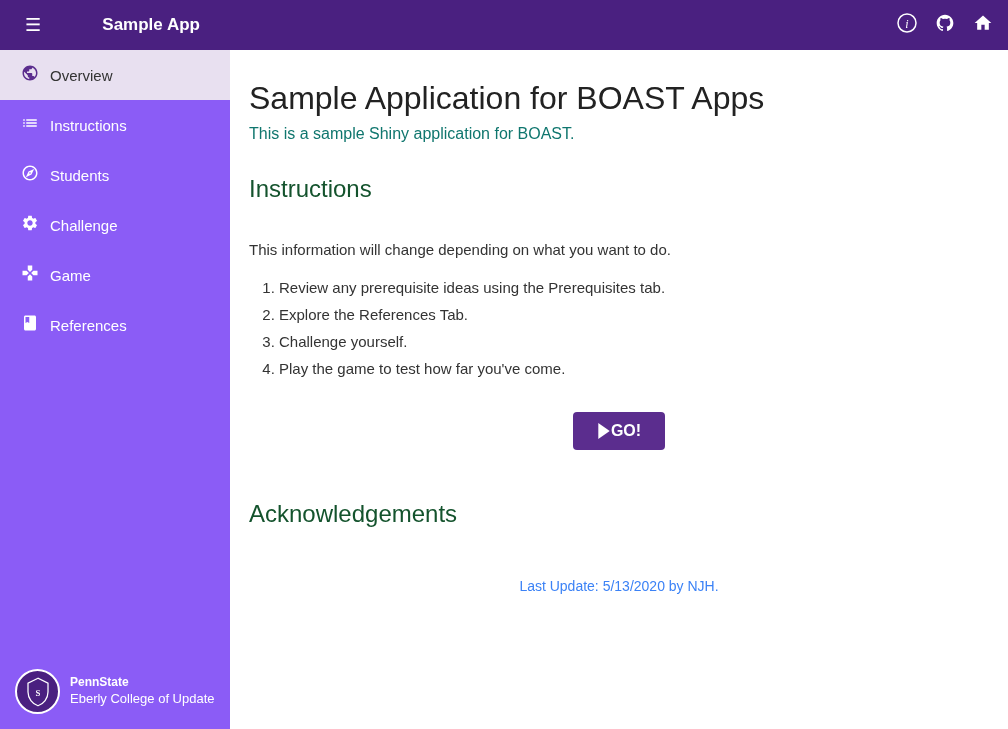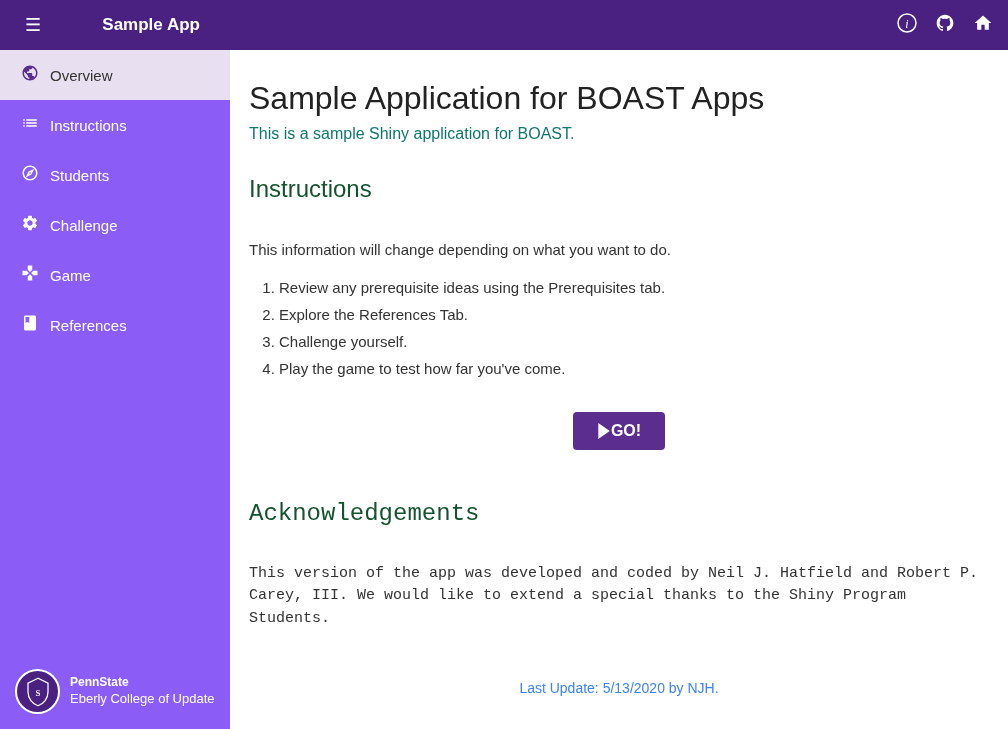--- a/index.html
+++ b/index.html
@@ -166,21 +166,20 @@
       align-items: center;
       gap: 0;
       margin: 10px auto 30px auto;
     }
     .go-button-wrap {
       display: flex;
       justify-content: center;
     }
     .ack-section {
       margin-top: 20px;
-      font-family: Liberation Mono, monospace;
     }
     .footer-update {
       text-align: center;
       color: #3b82f6;
       font-size: 14px;
       margin-top: 50px;
     }
   </style>
 </head>
 <body>
@@ -299,19 +298,18 @@
       <button class="go-button">
         <svg width="14" height="16" viewBox="0 0 10 14" fill="white" xmlns="http://www.w3.org/2000/svg">
           <polygon points="0,0 10,7 0,14" fill="white"></polygon>
         </svg>
         <span>GO!</span>
       </button>
     </div>
 
     <div class="ack-section">
       <h2 class="section-heading">Acknowledgements</h2>
-      <p class="section-text">This version of the app was developed and coded by Neil J. Hatfield and Robert P. Carey, III. We would like to extend a special thanks to the Shiny Program Students.</p>
     </div>
 
     <p class="footer-update">Last Update: 5/13/2020 by NJH.</p>
   </main>
 
 </div>
 
 </body></html>

